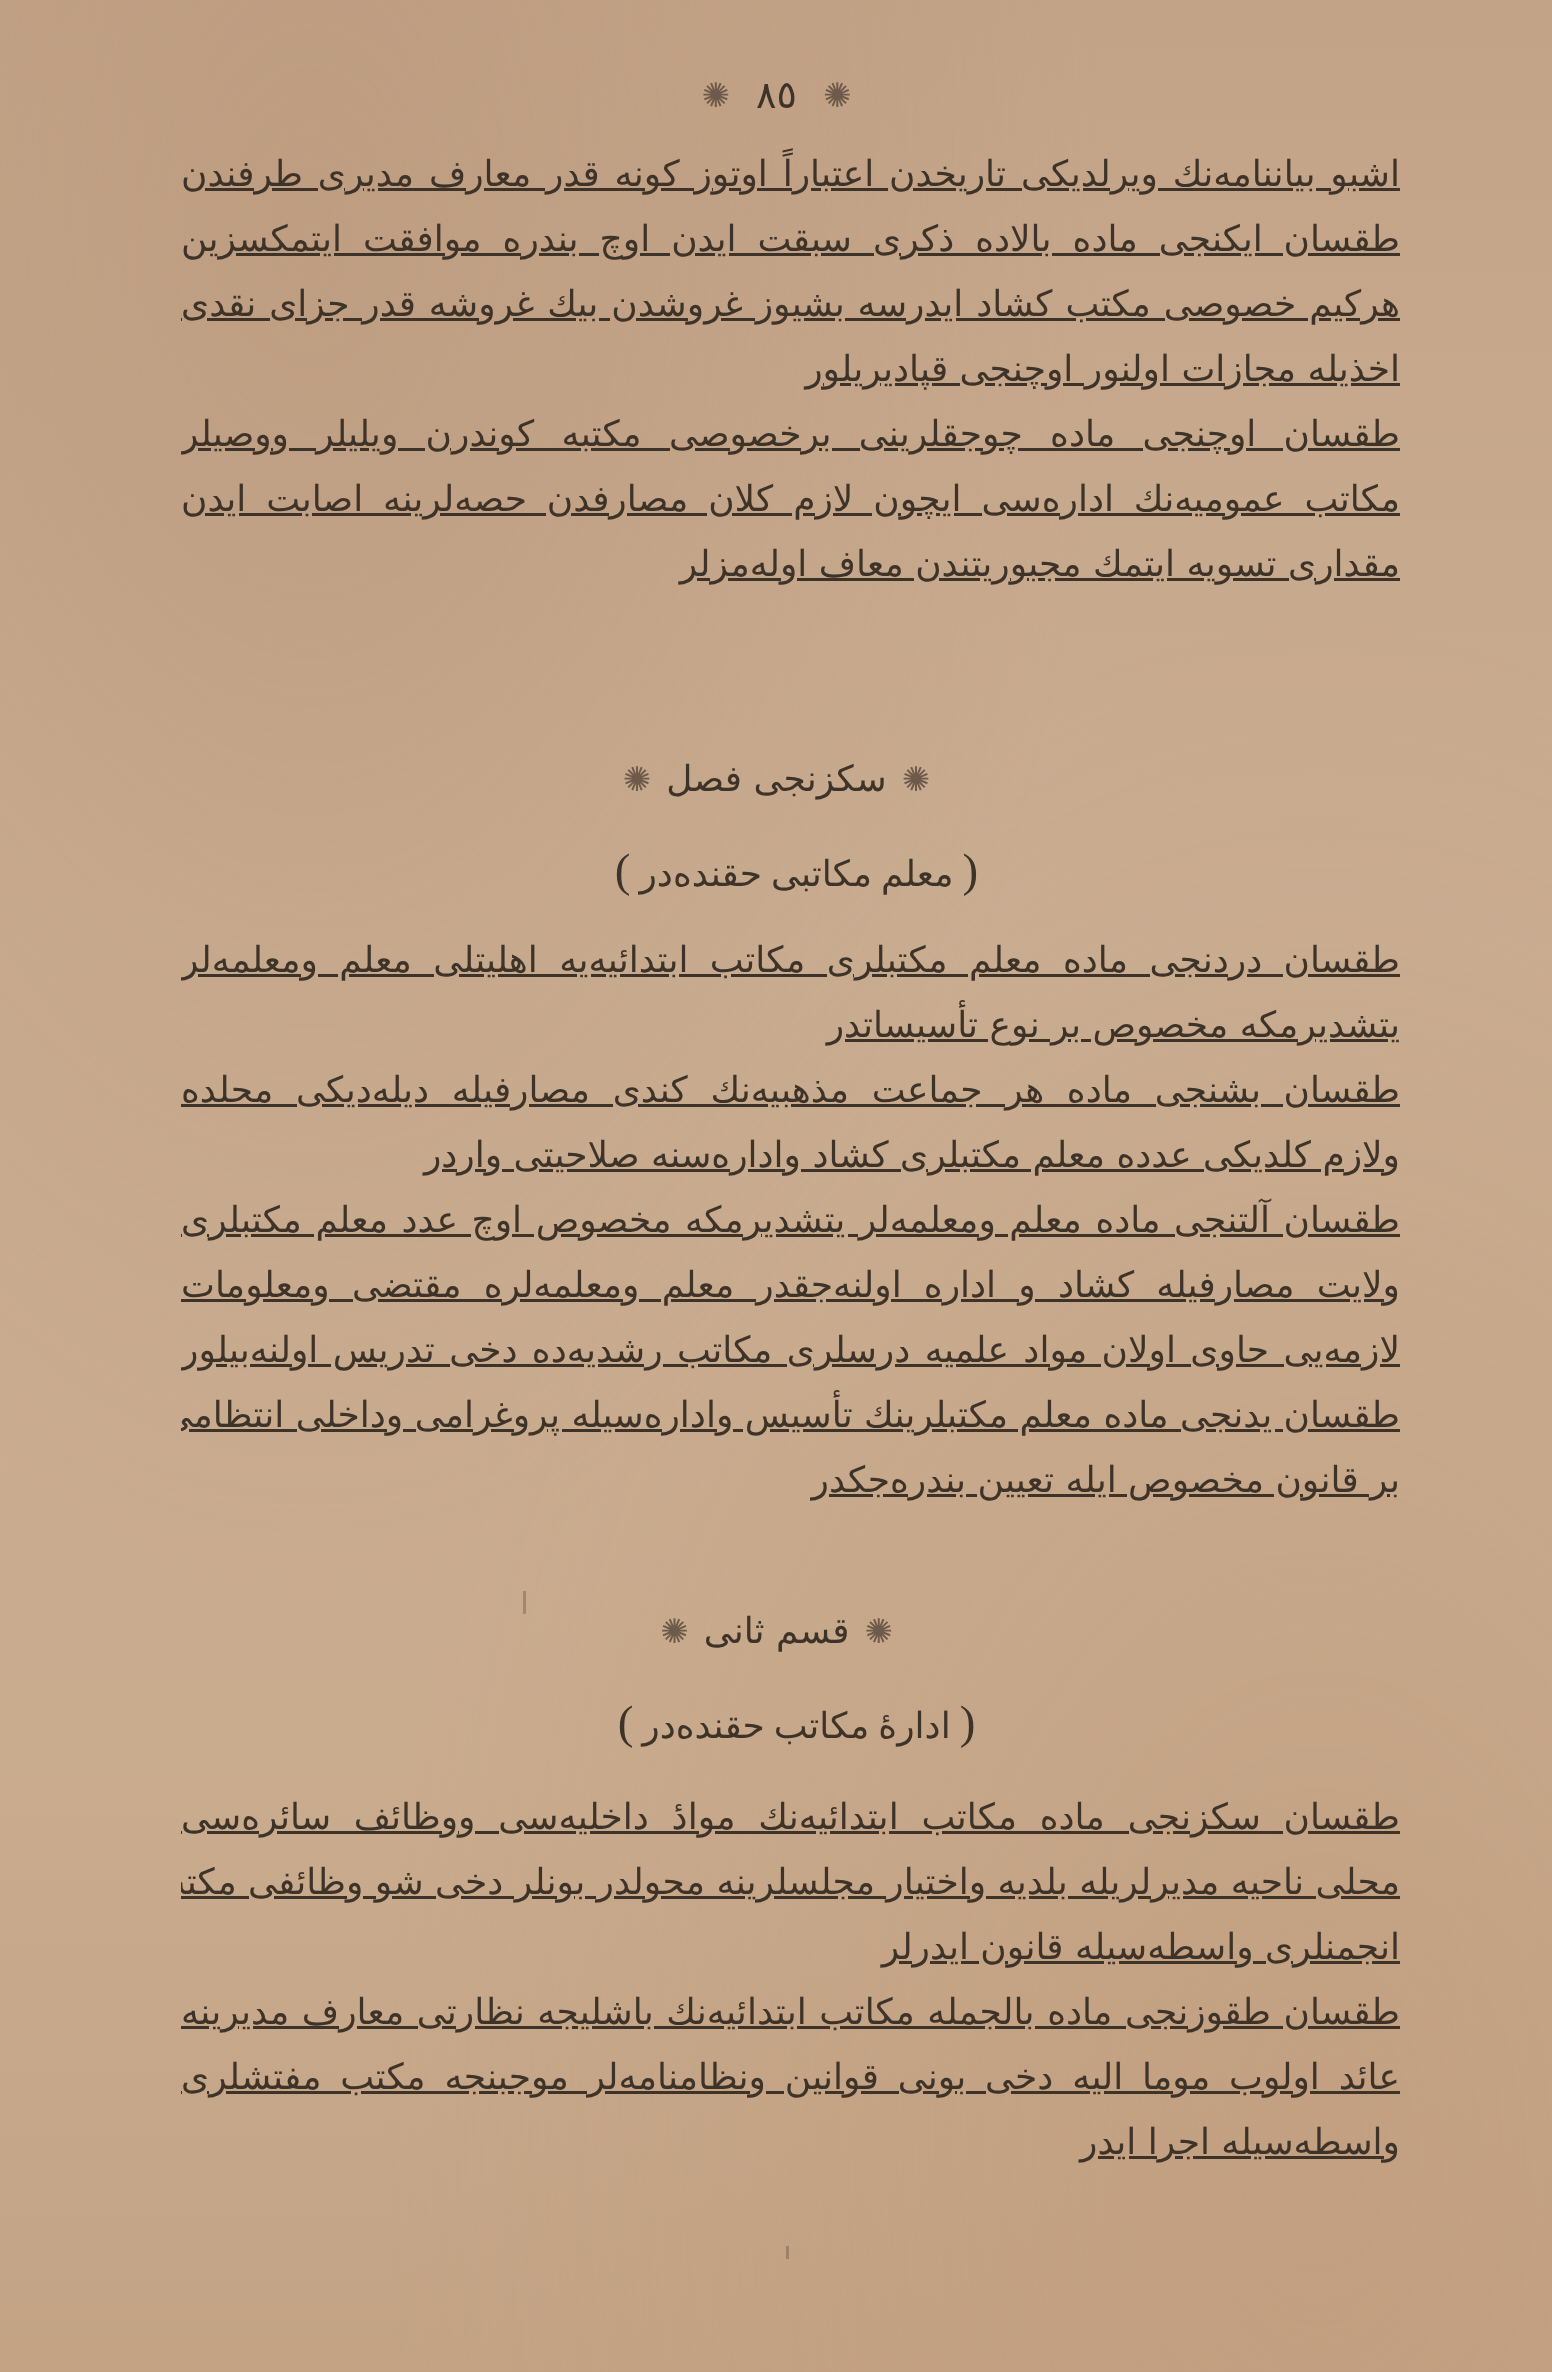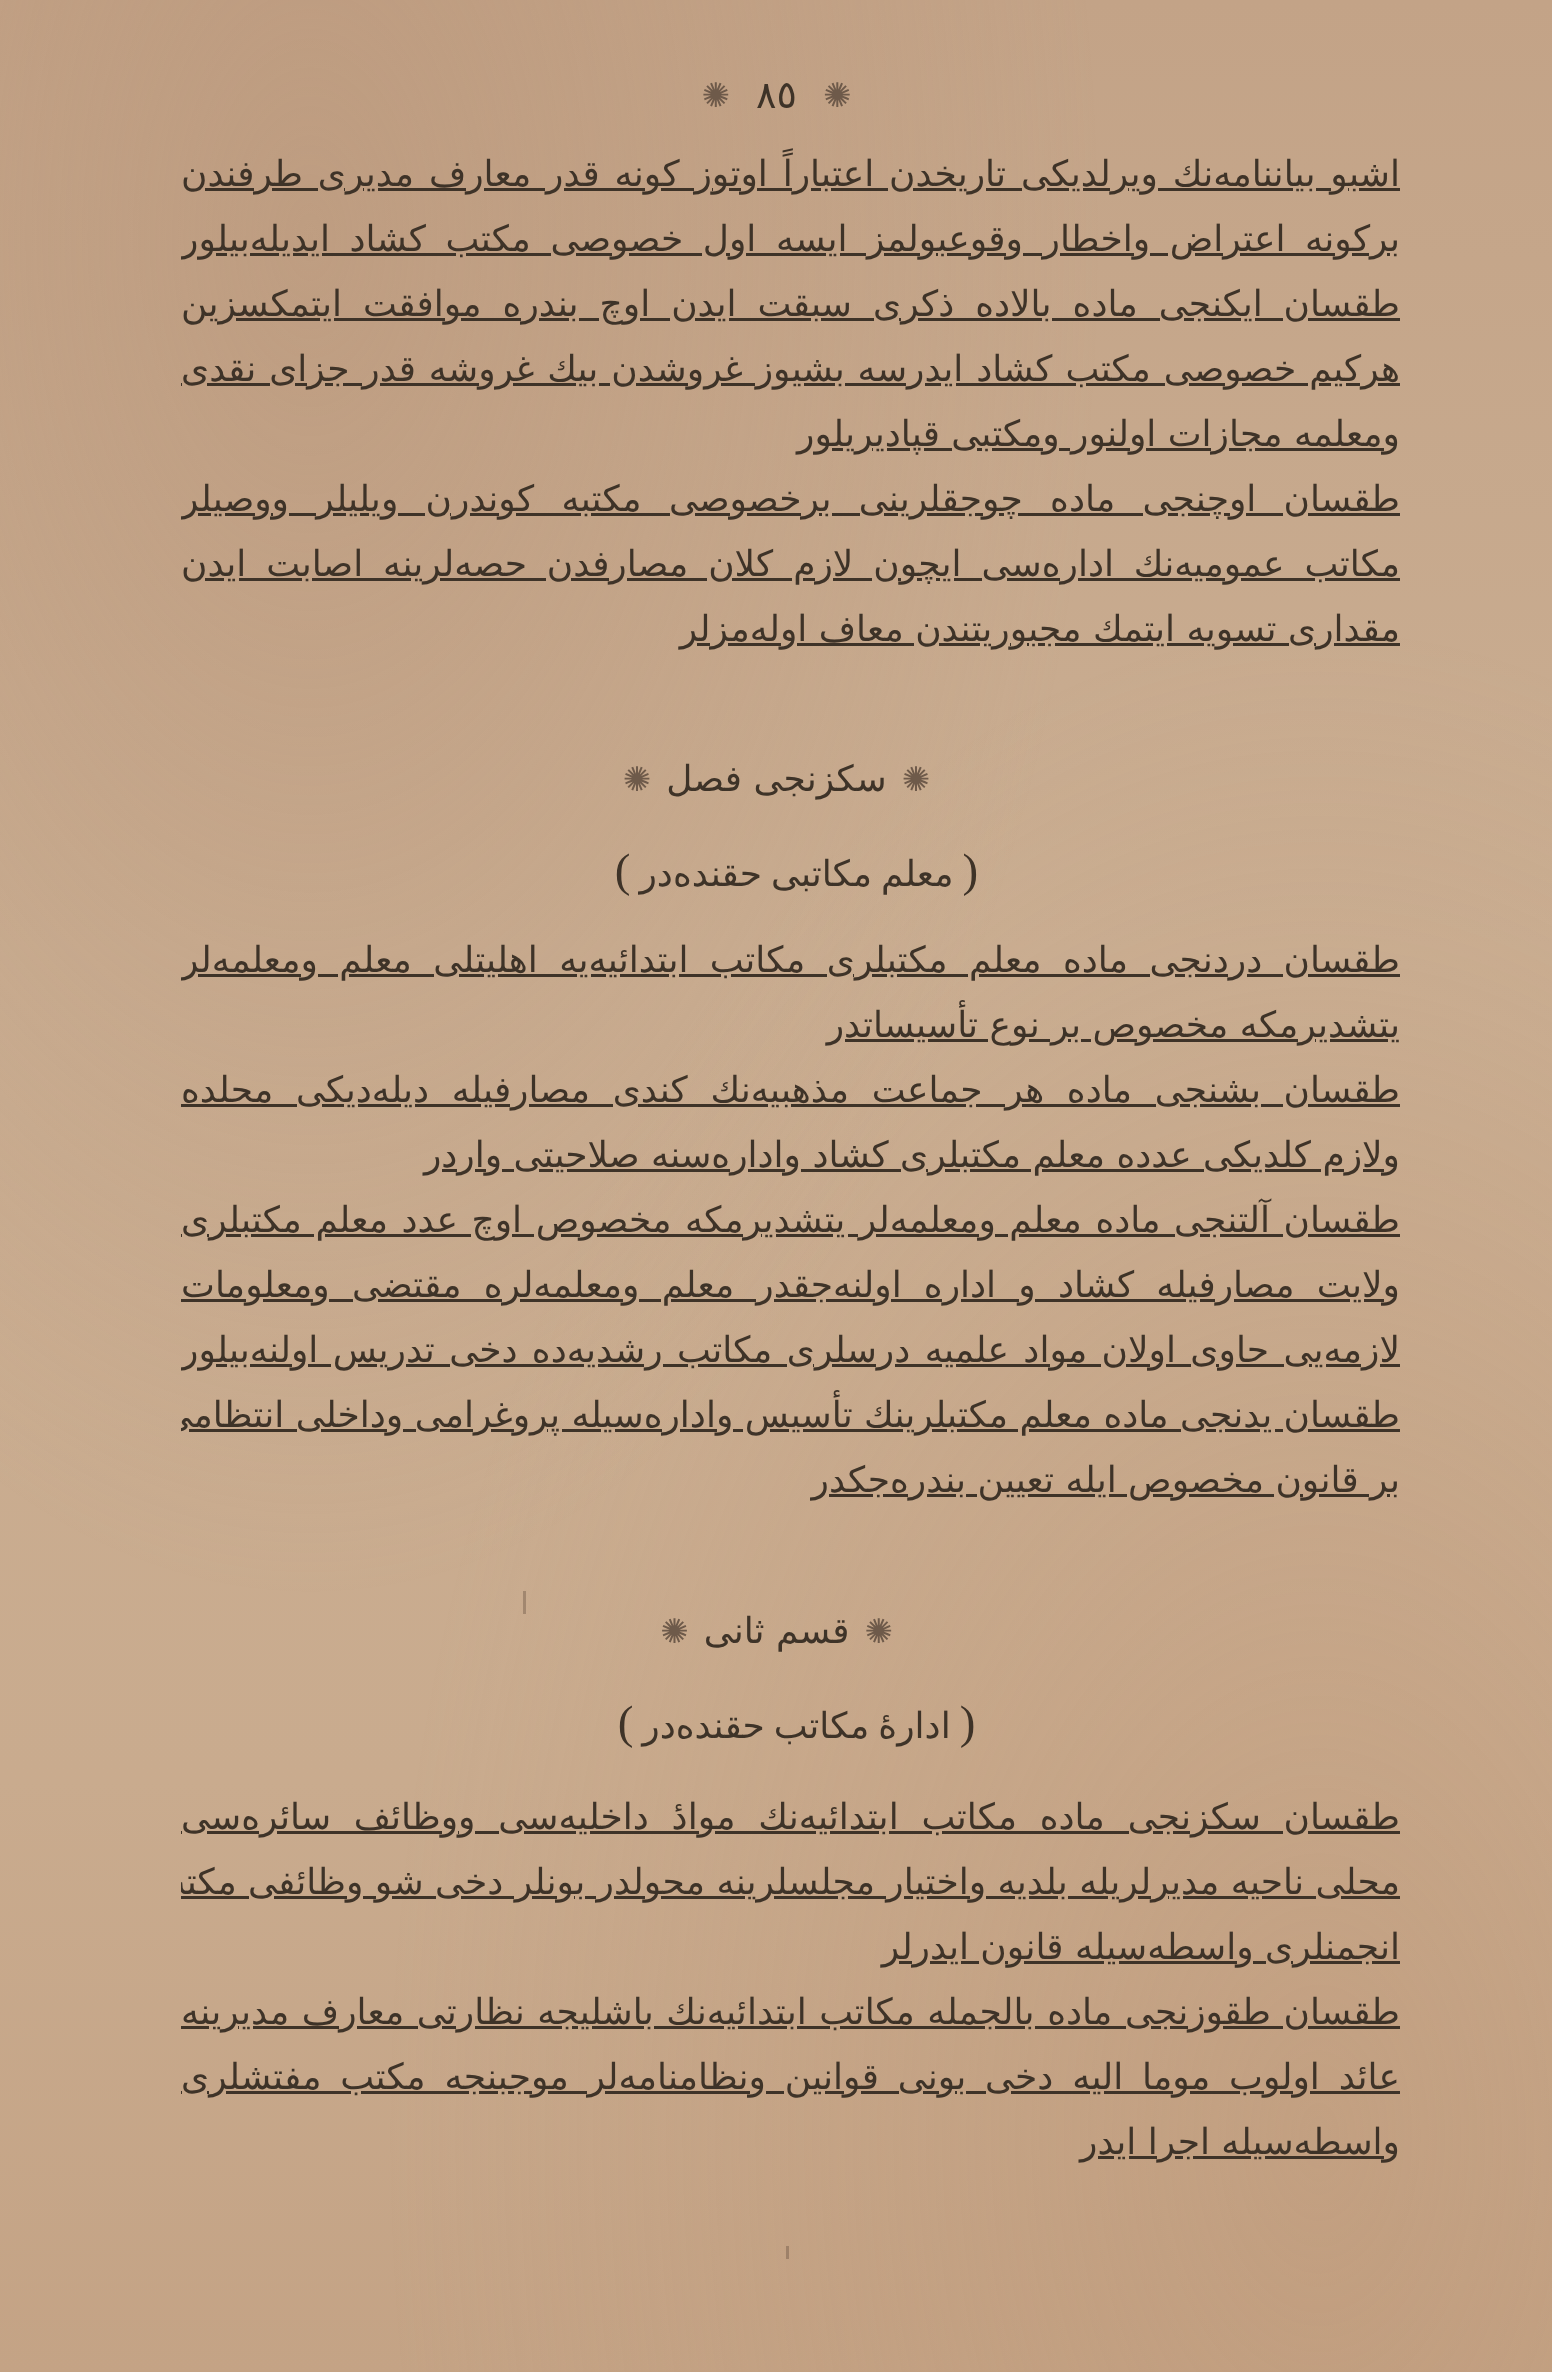--- a/index.html
+++ b/index.html
@@ -99,24 +99,23 @@
 <div class="page">
 
   <div class="page-number">
     <span class="star">✺</span>
     <span>٨٥</span>
     <span class="star">✺</span>
   </div>
 
   <div class="text-block" style="top:141px;">
     <span class="line">اشبو بياننامه‌نك ويرلديكى تاريخدن اعتباراً اوتوز كونه قدر معارف مديرى طرفندن</span>
-    <span class="line">بركونه اعتراض واخطار وقوعبولمز ايسه اول خصوصى مكتب كشاد ايديله‌بيلور</span>
     <span class="line">طقسان ايكنجى ماده   بالاده ذكرى سبقت ايدن اوچ بندره موافقت ايتمكسزين</span>
     <span class="line">هركيم خصوصى مكتب كشاد ايدرسه بشيوز غروشدن بيك غروشه قدر جزاى نقدى</span>
-    <span class="line last">ومعلمه مجازات اولنور ومكتبى قپاديريلور</span>
+    <span class="line last">اخذيله مجازات اولنور اوچنجى قپاديريلور</span>
     <span class="line">طقسان اوچنجى ماده   چوجقلرينى برخصوصى مكتبه كوندرن ويليلر ووصيلر</span>
     <span class="line">مكاتب عموميه‌نك اداره‌سى ايچون لازم كلان مصارفدن حصه‌لرينه اصابت ايدن</span>
     <span class="line last">مقدارى تسويه ايتمك مجبوريتندن معاف اوله‌مزلر</span>
   </div>
 
   <div class="heading" style="top:758px;">
     <span class="star">✺</span>
     <span>سكزنجى فصل</span>
     <span class="star">✺</span>
   </div>

